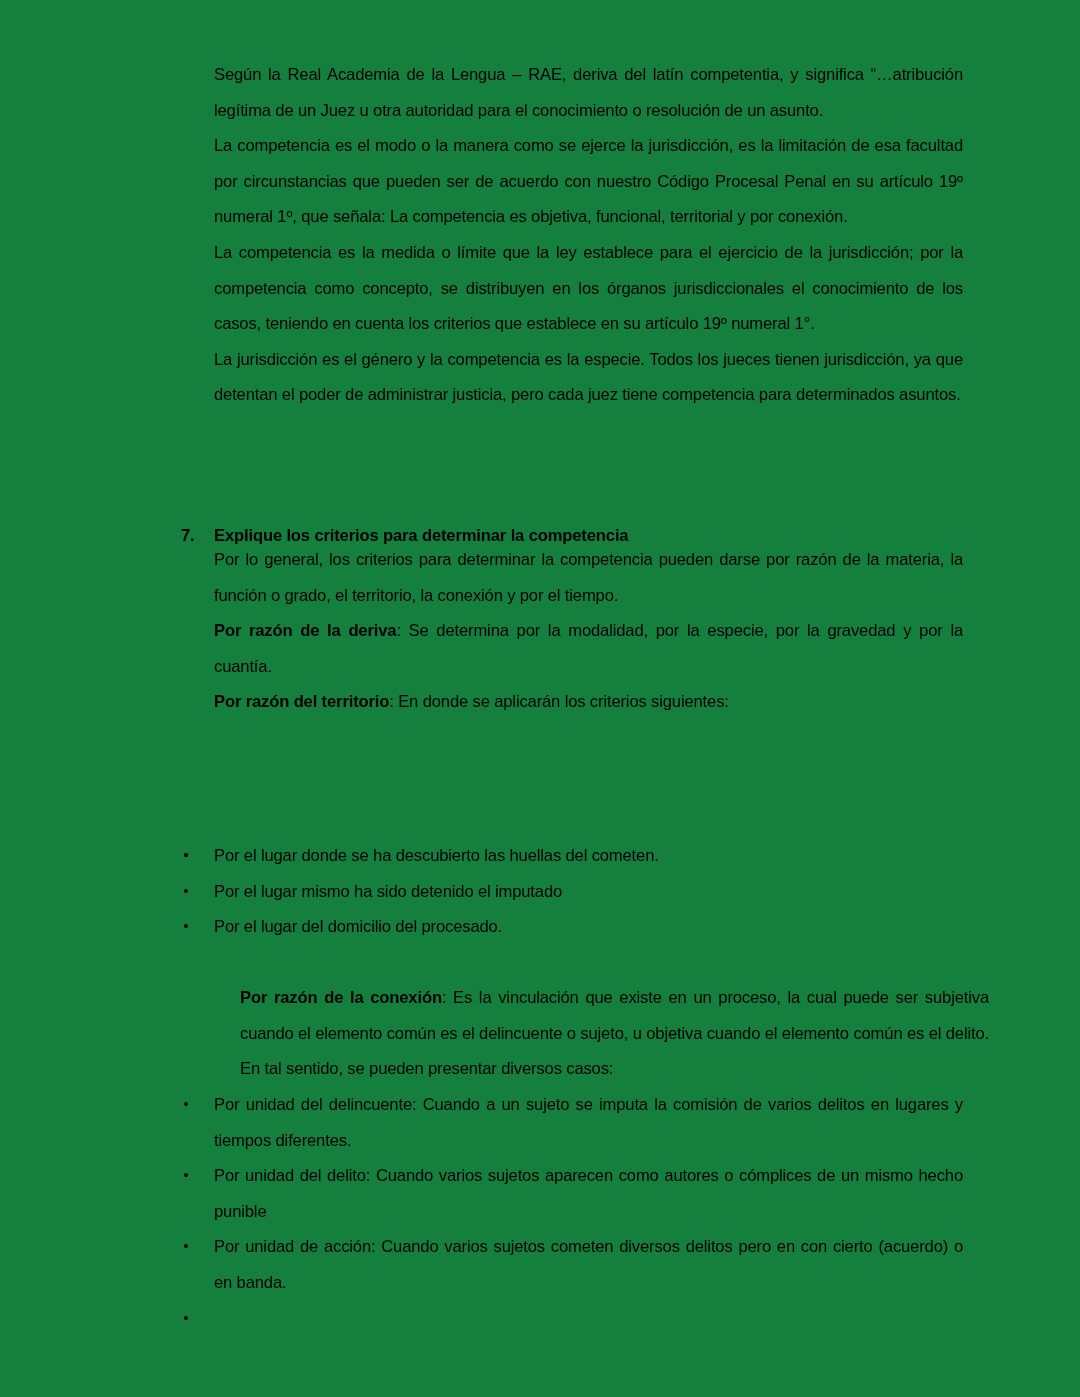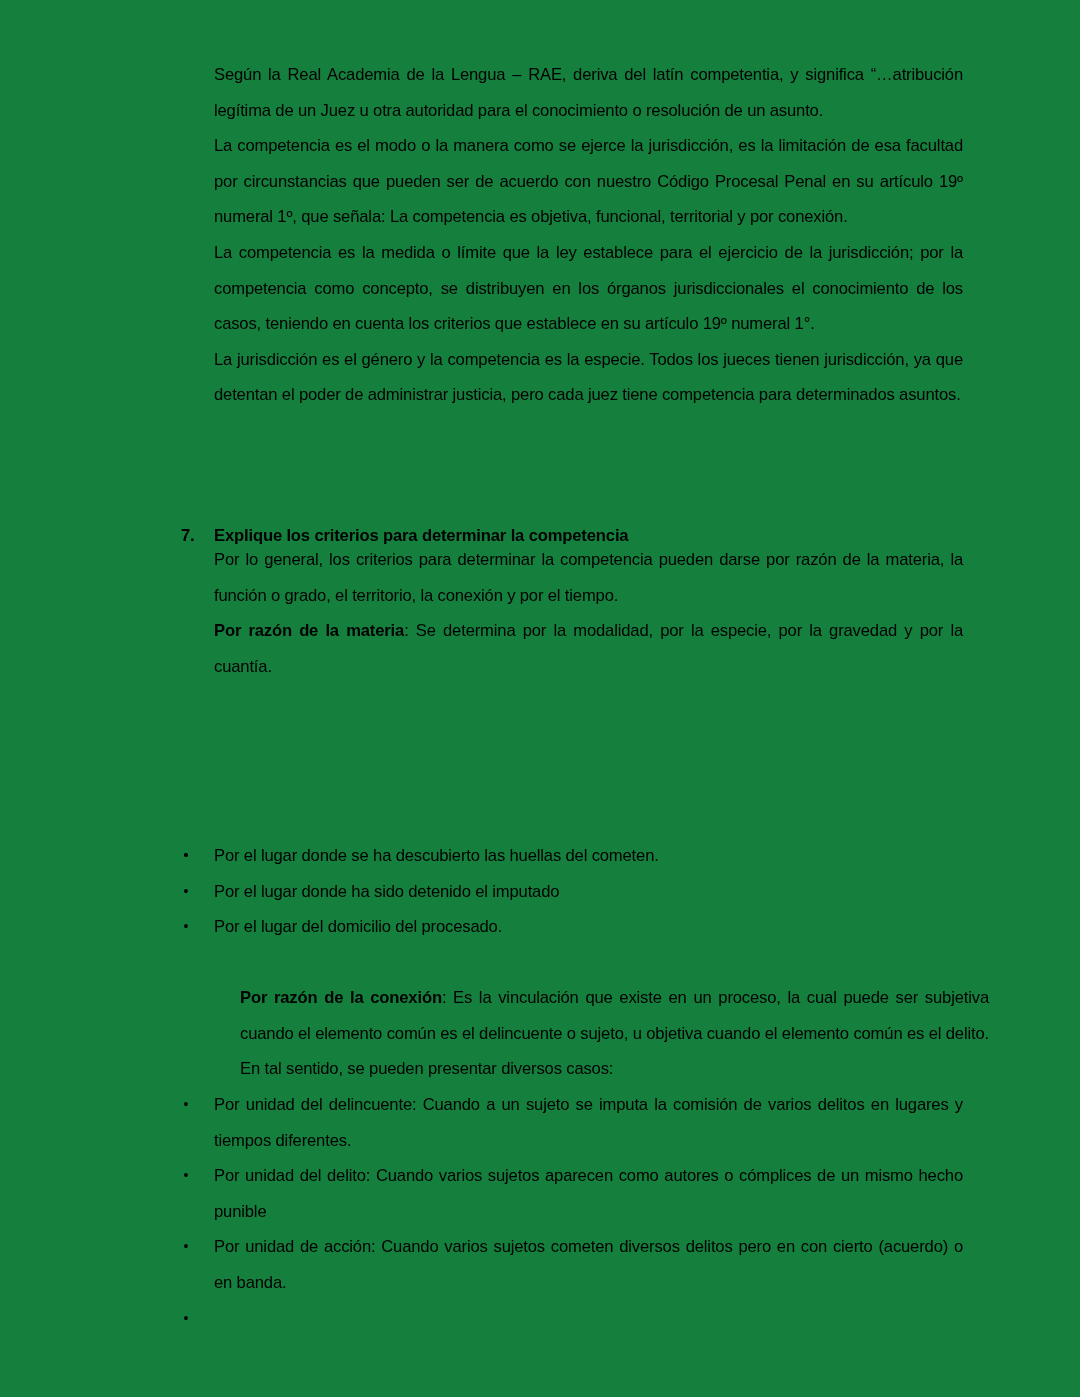--- a/index.html
+++ b/index.html
@@ -37,27 +37,28 @@
     <p>La competencia es la medida o límite que la ley establece para el ejercicio de la jurisdicción; por la competencia como concepto, se distribuyen en los órganos jurisdiccionales el conocimiento de los casos, teniendo en cuenta los criterios que establece en su artículo 19º numeral 1°.</p>
     <p>La jurisdicción es el género y la competencia es la especie. Todos los jueces tienen jurisdicción, ya que detentan el poder de administrar justicia, pero cada juez tiene competencia para determinados asuntos.</p>
   </div>
 
   <div class="heading" style="top:518px;">
     <span class="num">7.</span><span>Explique los criterios para determinar la competencia</span>
   </div>
 
   <div class="block" style="top:542px;">
     <p>Por lo general, los criterios para determinar la competencia pueden darse por razón de la materia, la función o grado, el territorio, la conexión y por el tiempo.</p>
-    <p><b>Por razón de la materia</b><span>: Se determina por la modalidad, por la especie, por la gravedad y por la cuantía.</span></p>
+    <p><b>Por razón de la deriva</b><span>: Se determina por la modalidad, por la especie, por la gravedad y por la cuantía.</span></p>
+    <p><b>Por razón del territorio</b><span>: En donde se aplicarán los criterios siguientes:</span></p>
   </div>
 
   <ul class="bullet-list" style="top:838px;">
     <li class="bullet-item"><span class="dot">•</span></li>
     <li class="bullet-item"><span class="dot">•</span><span>Por el lugar donde se ha descubierto las huellas del cometen.</span></li>
-    <li class="bullet-item"><span class="dot">•</span><span>Por el lugar donde ha sido detenido el imputado</span></li>
+    <li class="bullet-item"><span class="dot">•</span><span>Por el lugar mismo ha sido detenido el imputado</span></li>
     <li class="bullet-item"><span class="dot">•</span><span>Por el lugar del domicilio del procesado.</span></li>
   </ul>
 
   <div class="block" style="top:980px;margin-left:26px;">
     <p><b>Por razón de la conexión</b><span>: Es la vinculación que existe en un proceso, la cual puede ser subjetiva cuando el elemento común es el delincuente o sujeto, u objetiva cuando el elemento común es el delito. En tal sentido, se pueden presentar diversos casos:</span></p>
   </div>
 
   <ul class="bullet-list" style="top:1087px;">
     <li class="bullet-item"><span class="dot">•</span><span>Por unidad del delincuente: Cuando a un sujeto se imputa la comisión de varios delitos en lugares y tiempos diferentes.</span></li>
     <li class="bullet-item"><span class="dot">•</span><span>Por unidad del delito: Cuando varios sujetos aparecen como autores o cómplices de un mismo hecho punible</span></li>

